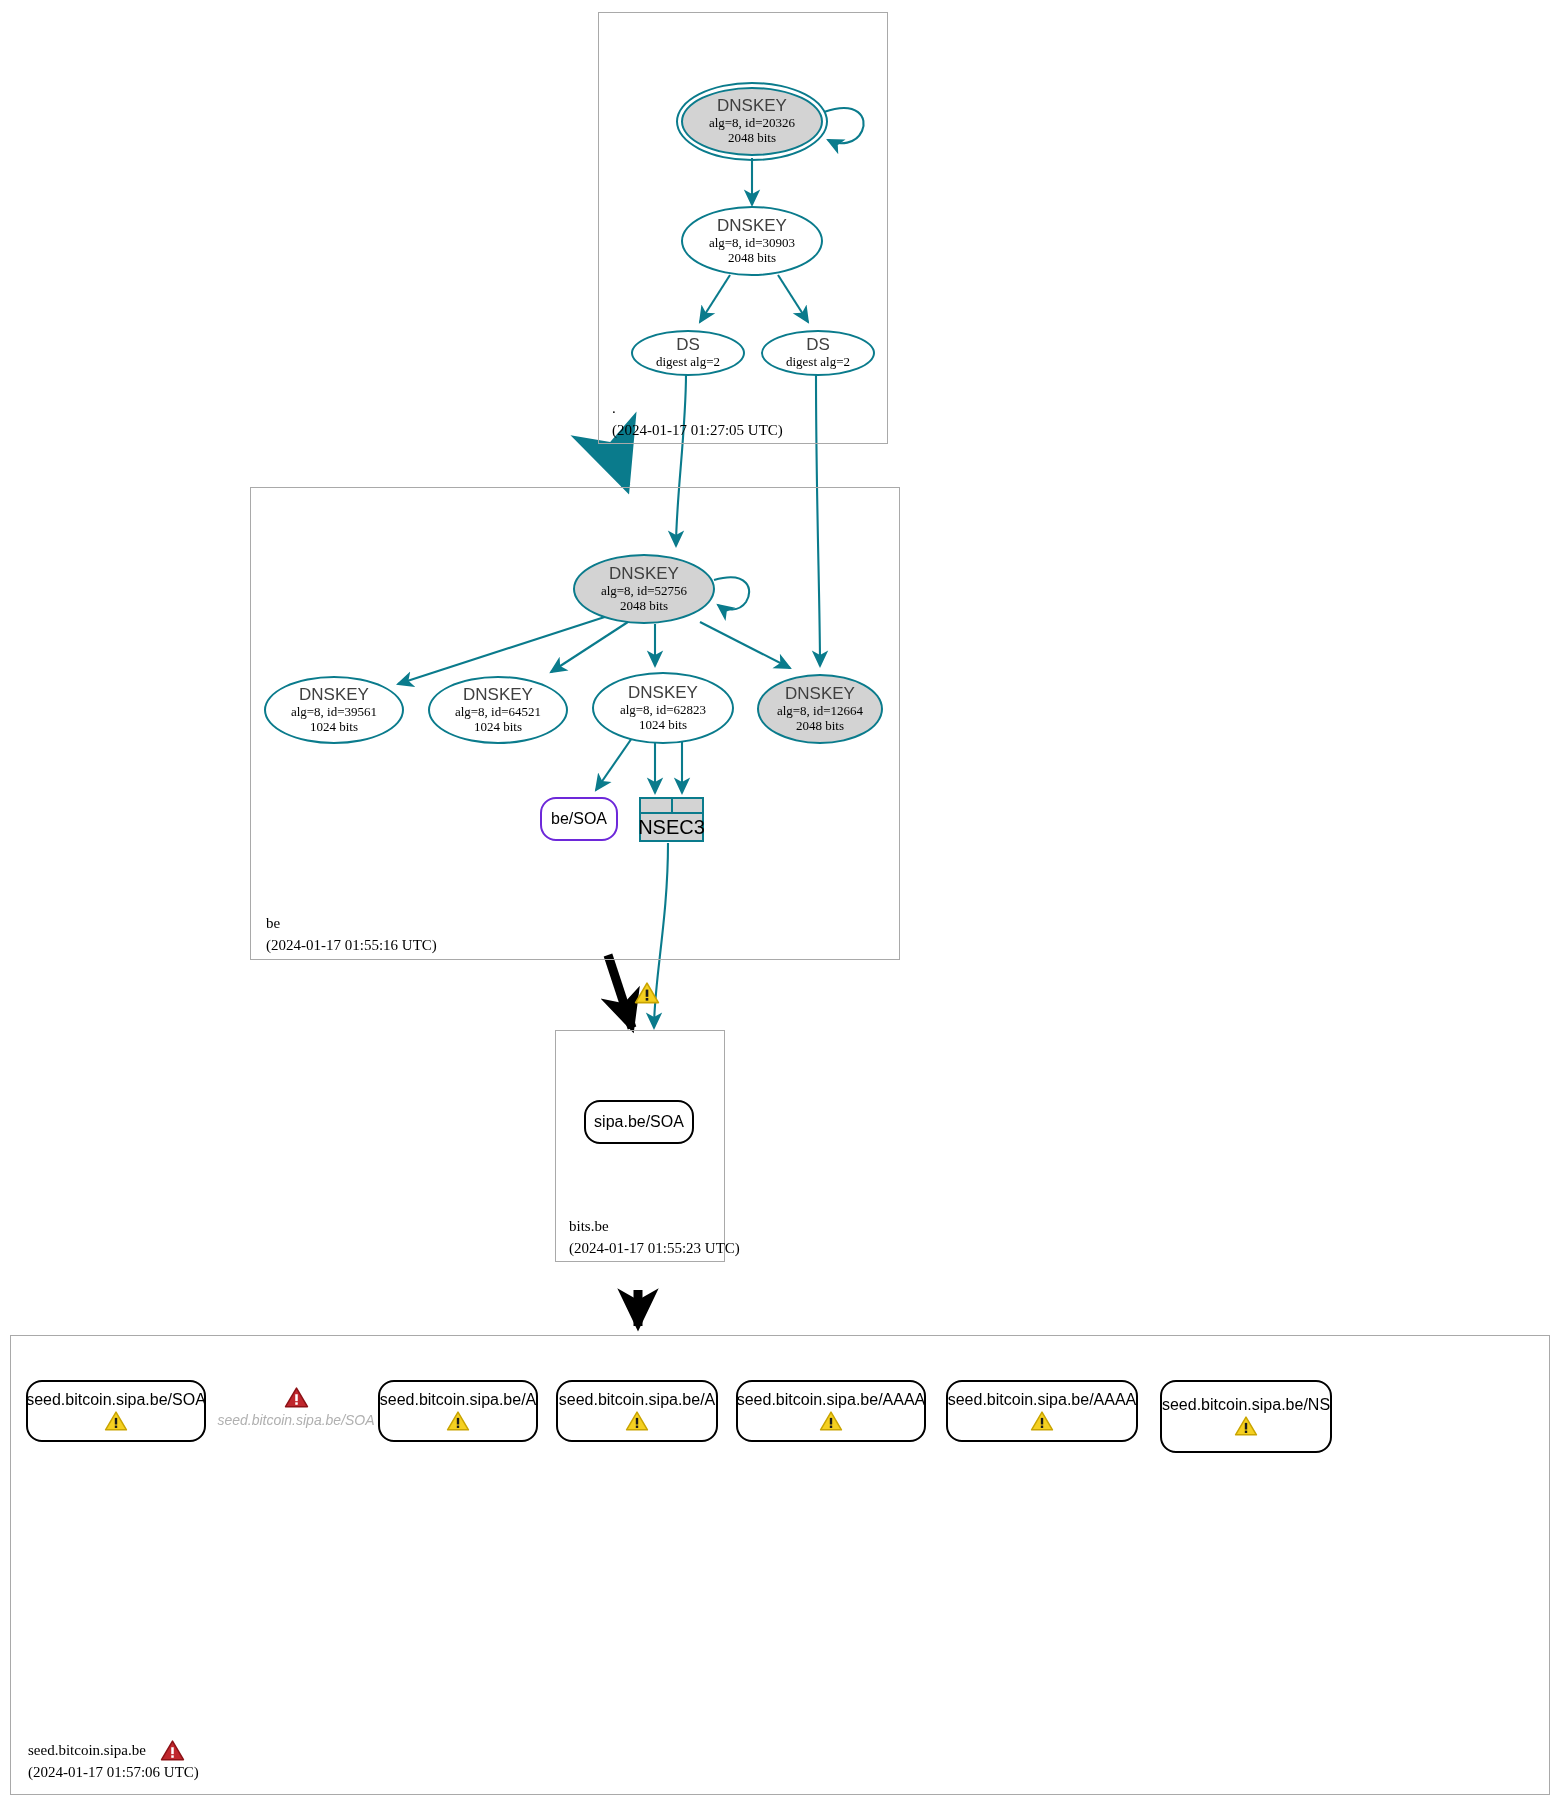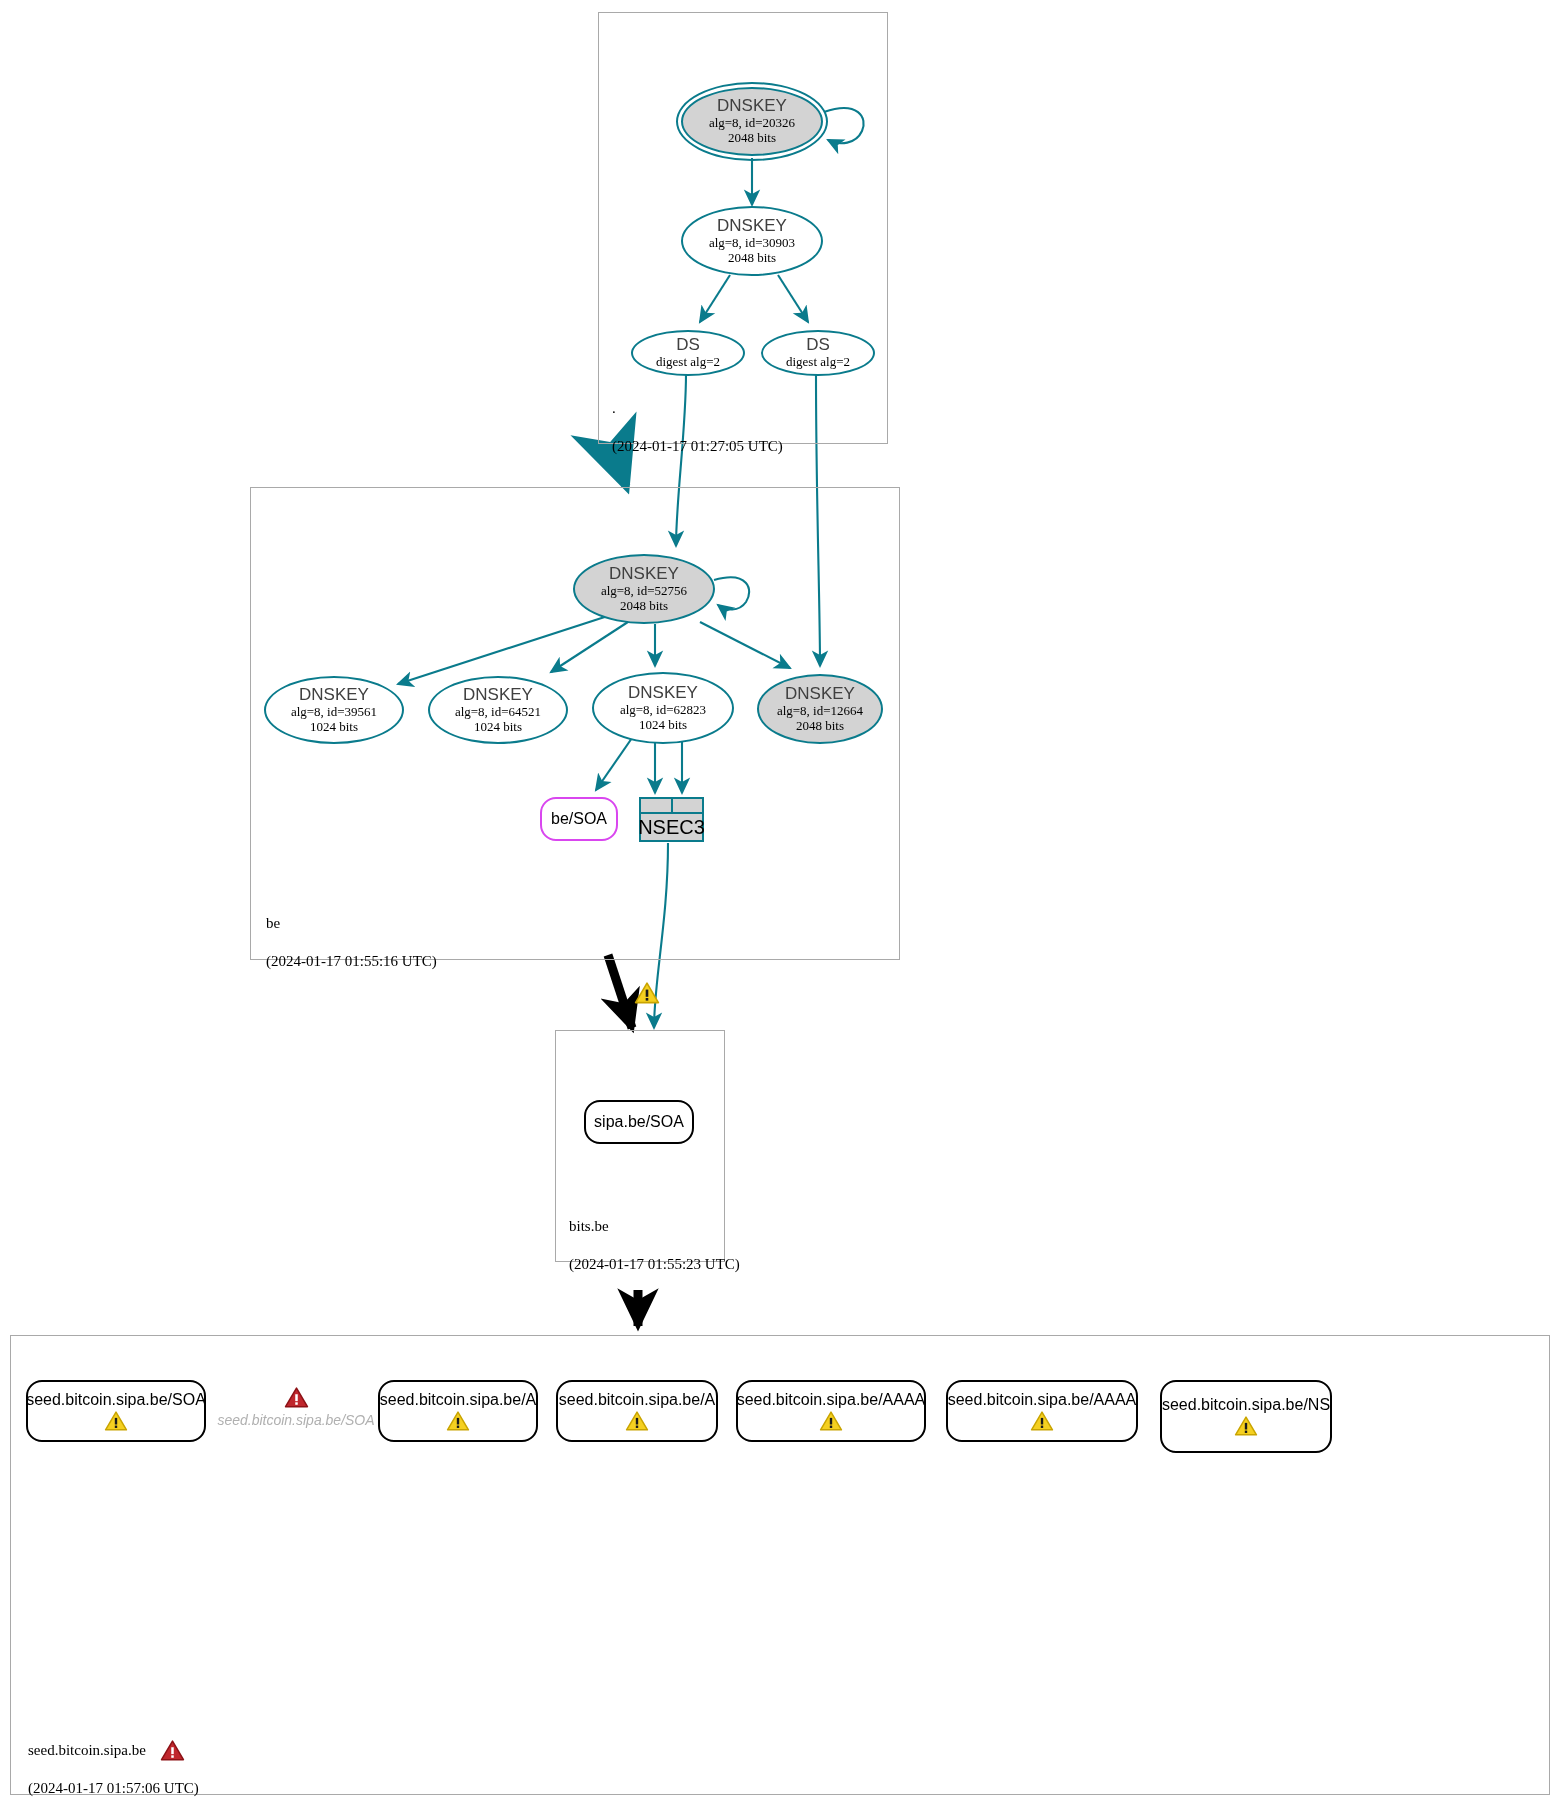--- a/index.html
+++ b/index.html
@@ -26,21 +26,21 @@
   }
   .zone-label {
     position: absolute;
     font-family: "Liberation Serif", serif;
     font-size: 15px;
     color: #000;
     white-space: nowrap;
     line-height: 1.45;
   }
   .zone-label .zname { display: block; }
-  .zone-label .ztime { display: block; margin-top: 16px; }
+  .zone-label .ztime { display: block; }
 
   
   #wires {
     position: absolute;
     left: 0; top: 0;
     width: 1560px;
     height: 1807px;
     pointer-events: none;
   }
 
@@ -82,21 +82,21 @@
   }
 
   
   .rr-node {
     position: absolute;
     display: flex;
     flex-direction: column;
     align-items: center;
     justify-content: center;
     box-sizing: border-box;
-    border: 2px solid #d946ef;
+    border: 2px solid #6d28d9;
     border-radius: 16px;
     background: #ffffff;
     font-family: "Liberation Sans", sans-serif;
     font-size: 16px;
     color: #000;
     text-align: center;
     padding: 18px 8px;
   }
   .rr-node.black { border-color: #000000; }
   .rr-node .rr-label { display: block; white-space: nowrap; }

